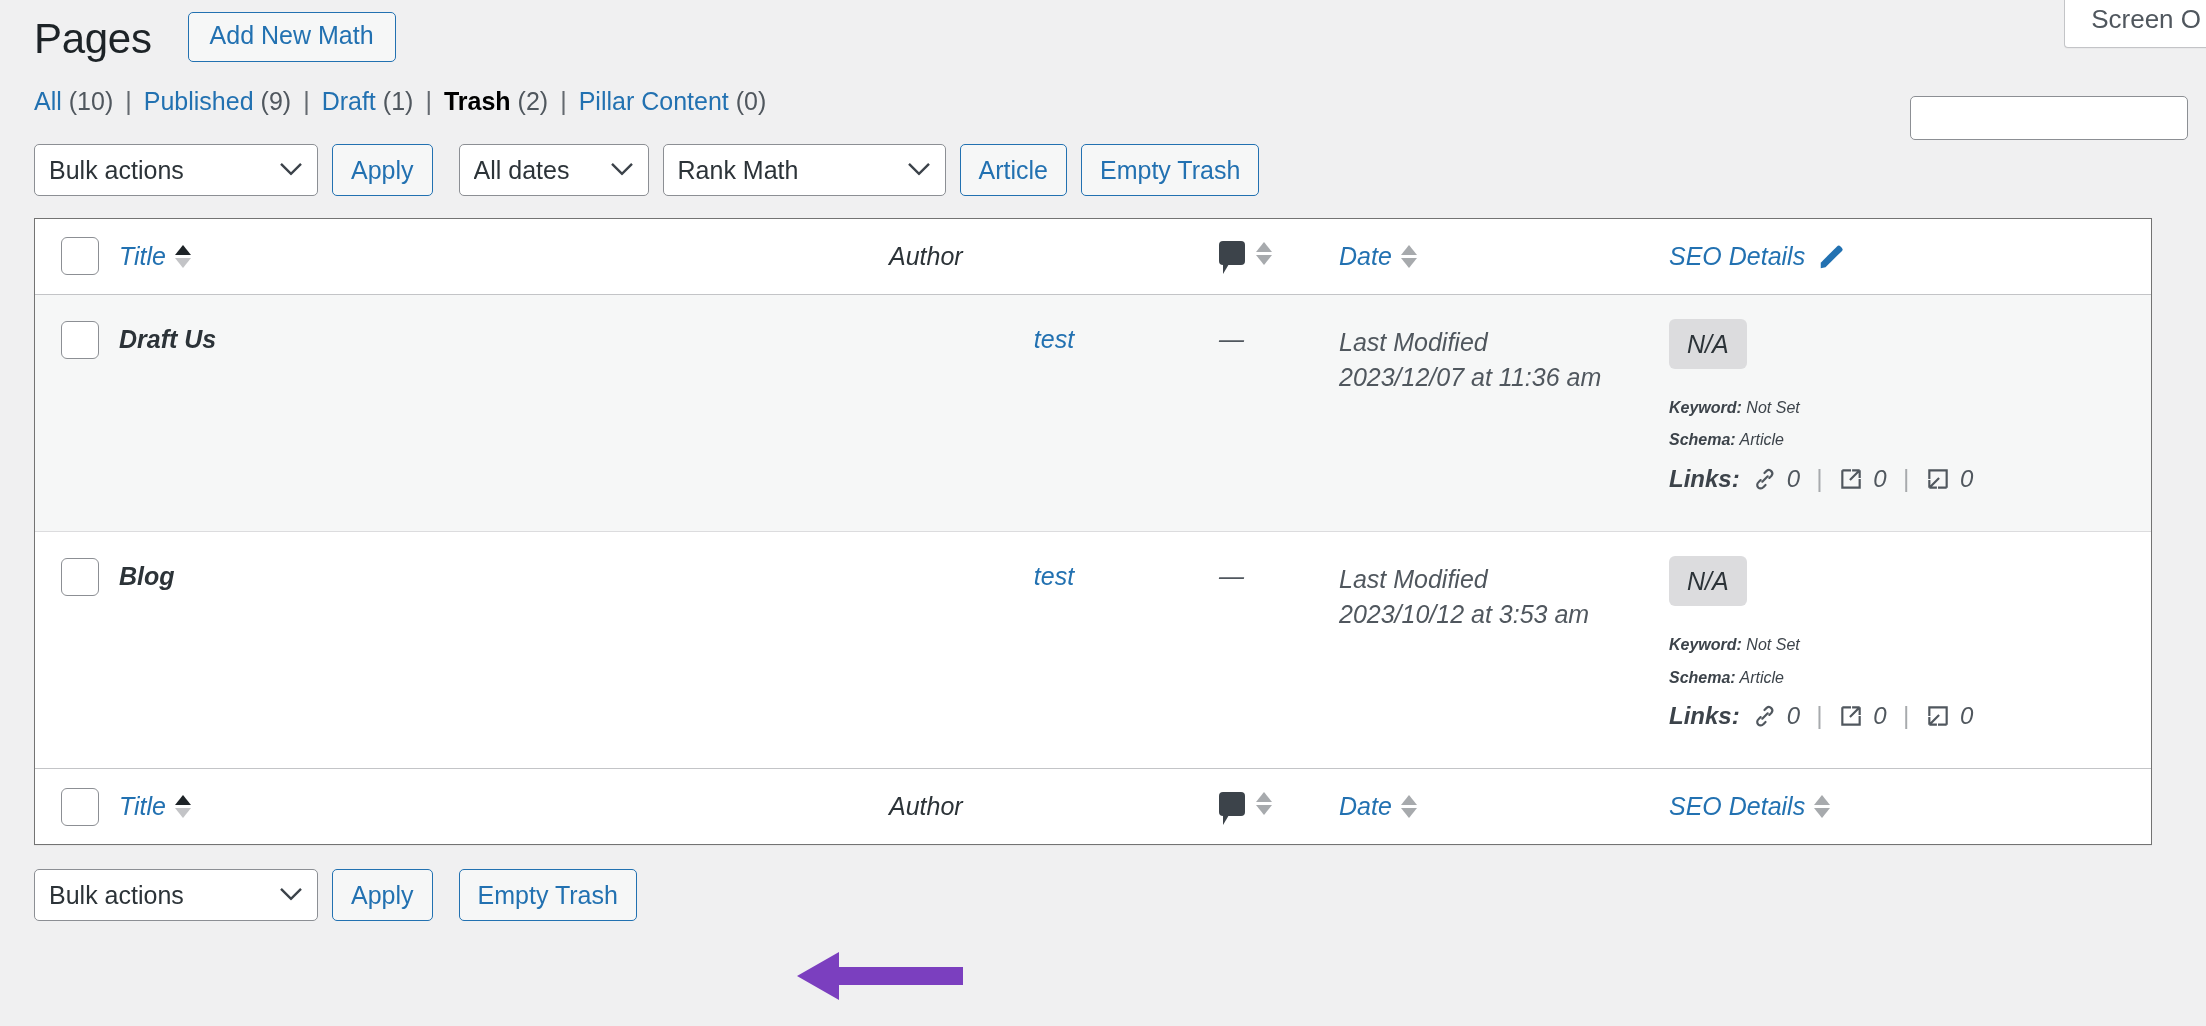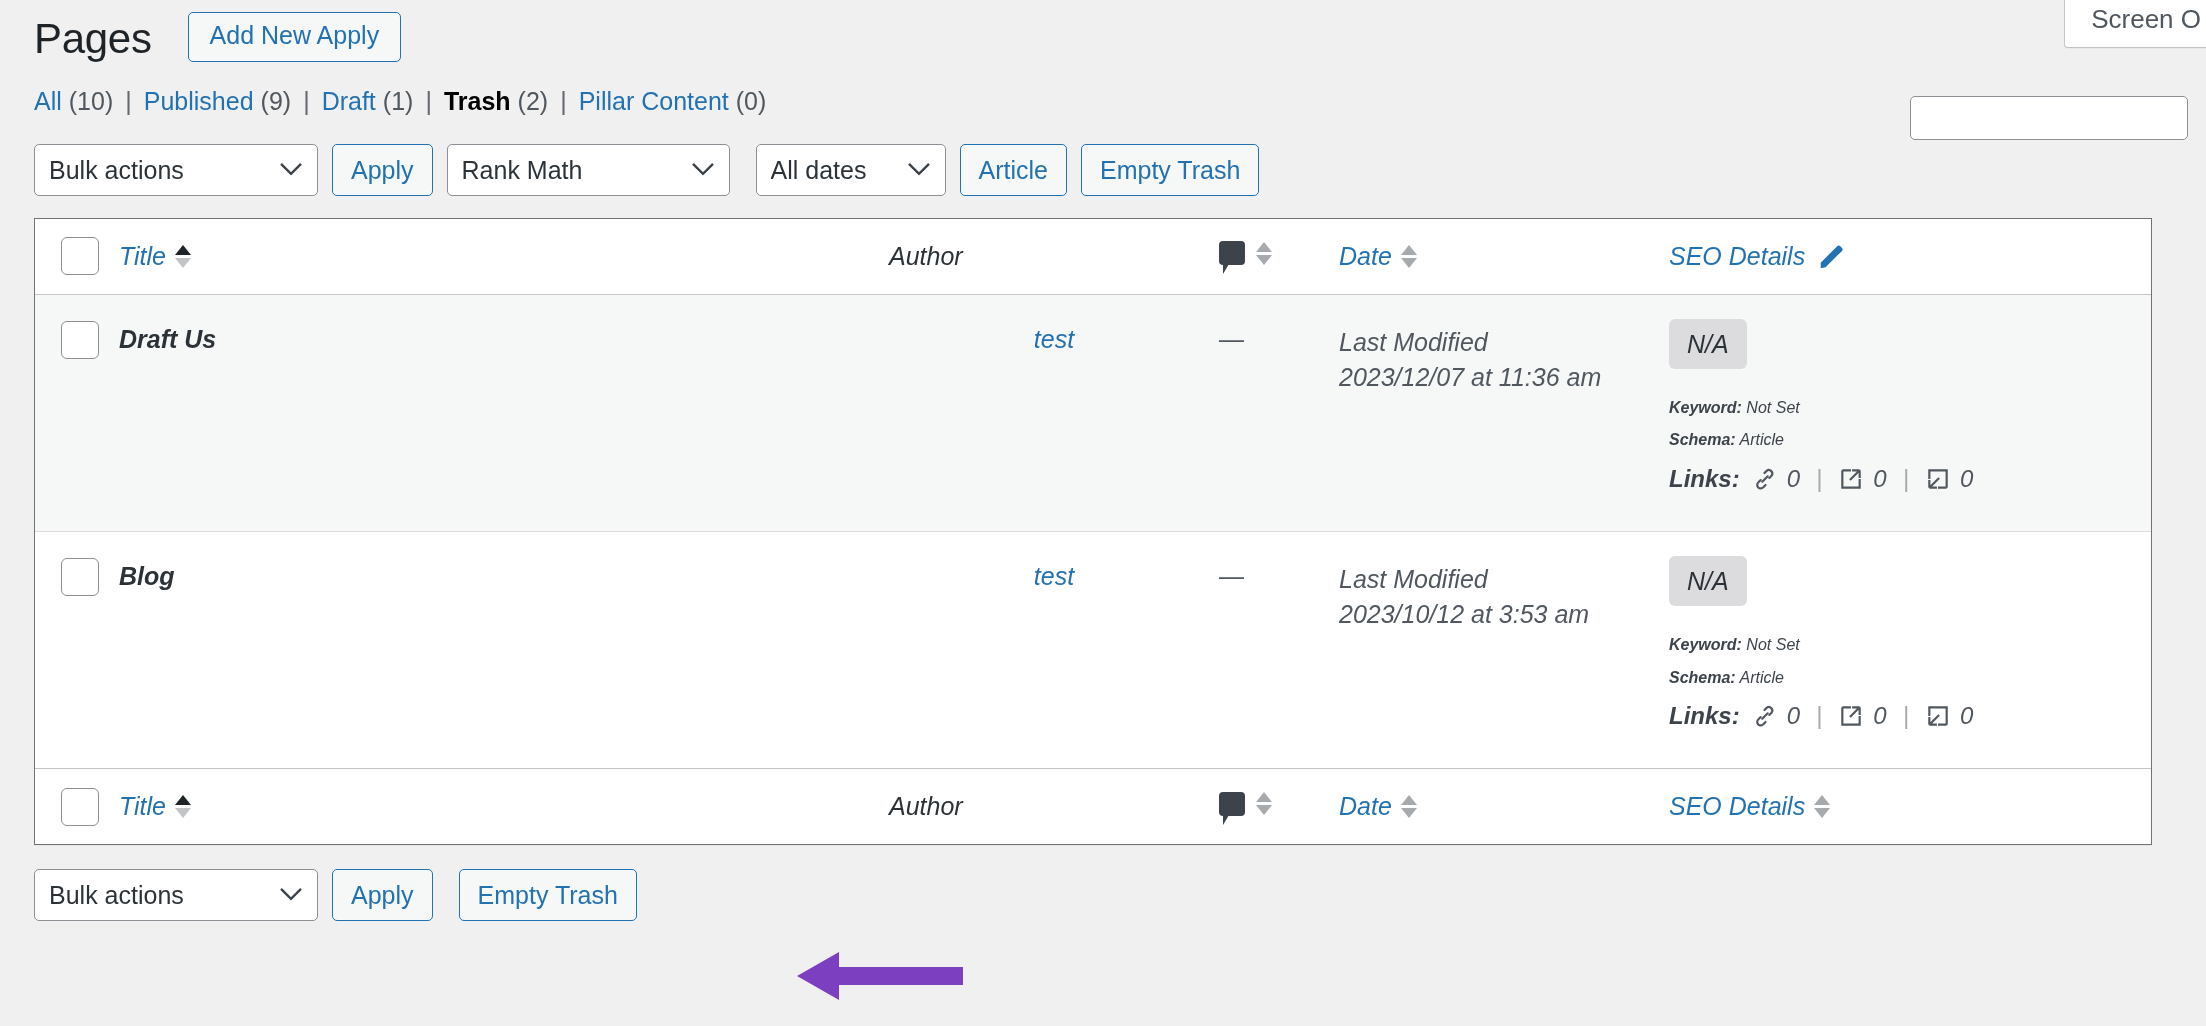--- a/index.html
+++ b/index.html
@@ -323,21 +323,21 @@
 <body>
 
 <div class="screen-meta-links">
   <div class="screen-options-tab">Screen O</div>
 </div>
 
 <div class="wrap">
 
   <div class="title-row">
     <h1 class="page-title">Pages</h1>
-    <a class="page-title-action">Add New Apply</a>
+    <a class="page-title-action">Add New Math</a>
   </div>
 
   <div class="search-box">
     <input class="search-input" type="search" placeholder="" style="">
   </div>
 
   <ul class="subsubsub">
     <li>
       <a>All</a>
       <span class="count">(10)</span>
@@ -370,34 +370,34 @@
         <option>Bulk actions</option>
       </select>
       <span class="chev">
         <svg viewBox="0 0 22 13">
             <path d="M1 1l10 10L21 1" fill="none" stroke="#3c434a" stroke-width="2.4"></path>
           </svg>
       </span>
     </span>
     <button class="button-secondary gap-sm">Apply</button>
 
-    <span class="select-wrap gap-sm">
-      <select class="wp-select sel-rankmath">
-        <option>Rank Math</option>
+    <span class="select-wrap gap-md">
+      <select class="wp-select sel-dates">
+        <option>All dates</option>
       </select>
       <span class="chev">
         <svg viewBox="0 0 22 13">
             <path d="M1 1l10 10L21 1" fill="none" stroke="#3c434a" stroke-width="2.4"></path>
           </svg>
       </span>
     </span>
 
-    <span class="select-wrap gap-md">
-      <select class="wp-select sel-dates">
-        <option>All dates</option>
+    <span class="select-wrap gap-sm">
+      <select class="wp-select sel-rankmath">
+        <option>Rank Math</option>
       </select>
       <span class="chev">
         <svg viewBox="0 0 22 13">
             <path d="M1 1l10 10L21 1" fill="none" stroke="#3c434a" stroke-width="2.4"></path>
           </svg>
       </span>
     </span>
 
     <button class="button-secondary gap-sm">Article</button>
     <button class="button-secondary gap-sm">Empty Trash</button>

